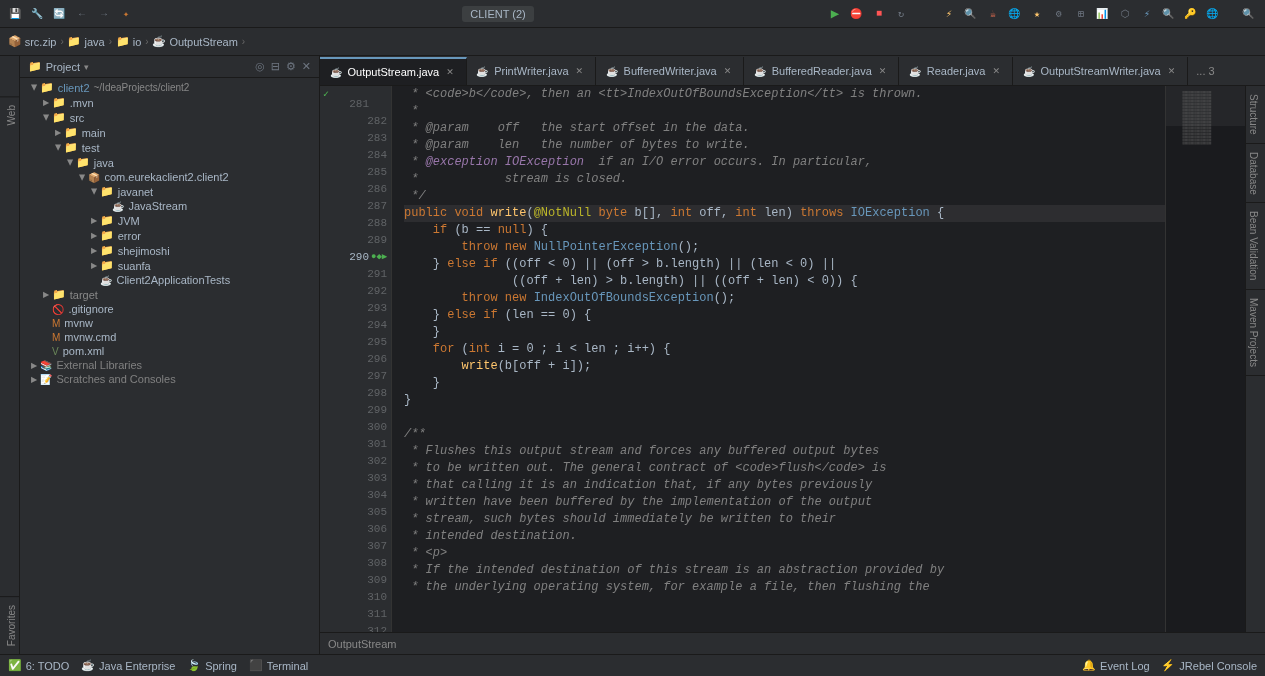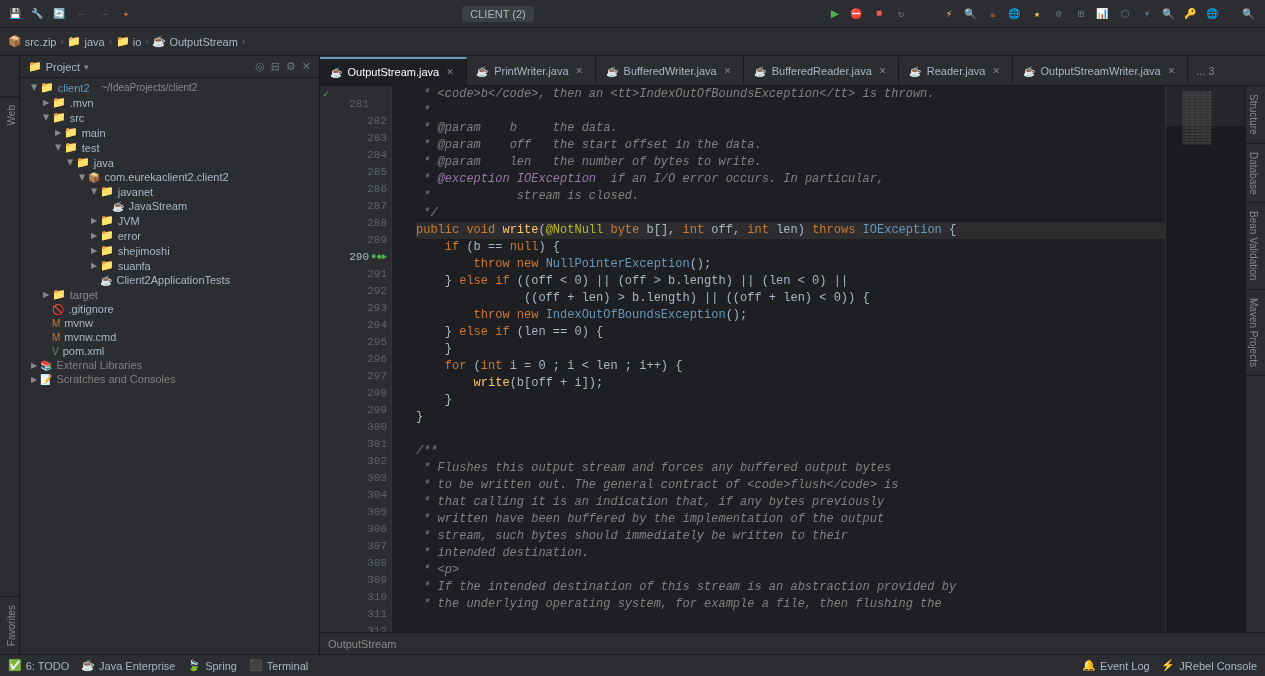--- a/index.html
+++ b/index.html
@@ -269,21 +269,21 @@
       padding-right: 4px;
       gap: 2px;
       min-height: 17px;
     }
     .gutter-num { min-width: 28px; text-align: right; }
     .gutter-icons { width: 16px; display: flex; gap: 1px; }
 
     .code-text {
       flex: 1;
       overflow: auto;
-      padding-left: 24px;
+      padding-left: 12px;
     }
 
     .mini-map {
       width: 80px;
       background: #1a1b1e;
       flex-shrink: 0;
       border-left: 1px solid #333;
       overflow: hidden;
       position: relative;
     }
@@ -450,21 +450,21 @@
         <span style="cursor:pointer;">✕</span>
       </div>
     </div>
     <div class="tree-body">
 
       <div class="tree-item">
         <span class="tree-indent" style="width:4px"></span>
         <span class="tree-arrow open">▶</span>
         <span class="folder-icon">📁</span>
         <span style="color:#6897bb;">client2</span>
-        <span style="color:#888;font-size:10px;margin-left:12px;">~/IdeaProjects/client2</span>
+        <span style="color:#888;font-size:10px;margin-left:4px;">~/IdeaProjects/client2</span>
       </div>
 
       <div class="tree-item">
         <span class="tree-indent" style="width:16px"></span>
         <span class="tree-arrow">▶</span>
         <span class="folder-icon">📁</span>
         <span>.mvn</span>
       </div>
 
       <div class="tree-item">
@@ -745,21 +745,20 @@
             </div>
           <div class="gutter-line">
               <span class="gutter-num">312</span>
             </div>
 
         </div>
 
         <div class="code-text" style="overflow:auto;">
           <div class="code-content-line c-comment"> * &lt;code&gt;b&lt;/code&gt;, then an &lt;tt&gt;IndexOutOfBoundsException&lt;/tt&gt; is thrown.</div>
           <div class="code-content-line c-comment"> *</div>
-          <div class="code-content-line c-comment"> * <span style="color:#808080;">@param</span>    b     the data.</div>
           <div class="code-content-line c-comment"> * <span style="color:#808080;">@param</span>    off   the start offset in the data.</div>
           <div class="code-content-line c-comment"> * <span style="color:#808080;">@param</span>    len   the number of bytes to write.</div>
           <div class="code-content-line c-comment"> * <span style="color:#9876aa;">@exception</span> <span style="color:#9876aa;font-style:italic;">IOException</span>  if an I/O error occurs. In particular,</div>
           <div class="code-content-line c-comment"> *            stream is closed.</div>
           <div class="code-content-line c-comment"> */</div>
           <div class="code-content-line" style="background:#2d2d30;"><span class="c-keyword">public</span> <span class="c-keyword">void</span> <span class="c-method">write</span>(<span class="c-annotation">@NotNull</span> <span class="c-keyword">byte</span> b[], <span class="c-keyword">int</span> off, <span class="c-keyword">int</span> len) <span class="c-keyword">throws</span> <span class="c-type">IOException</span> {</div>
           <div class="code-content-line">    <span class="c-keyword">if</span> (b == <span class="c-keyword">null</span>) {</div>
           <div class="code-content-line">        <span class="c-keyword">throw</span> <span class="c-keyword">new</span> <span class="c-type">NullPointerException</span>();</div>
           <div class="code-content-line">    } <span class="c-keyword">else</span> <span class="c-keyword">if</span> ((off &lt; 0) || (off &gt; b.length) || (len &lt; 0) ||</div>
           <div class="code-content-line">               ((off + len) &gt; b.length) || ((off + len) &lt; 0)) {</div>

